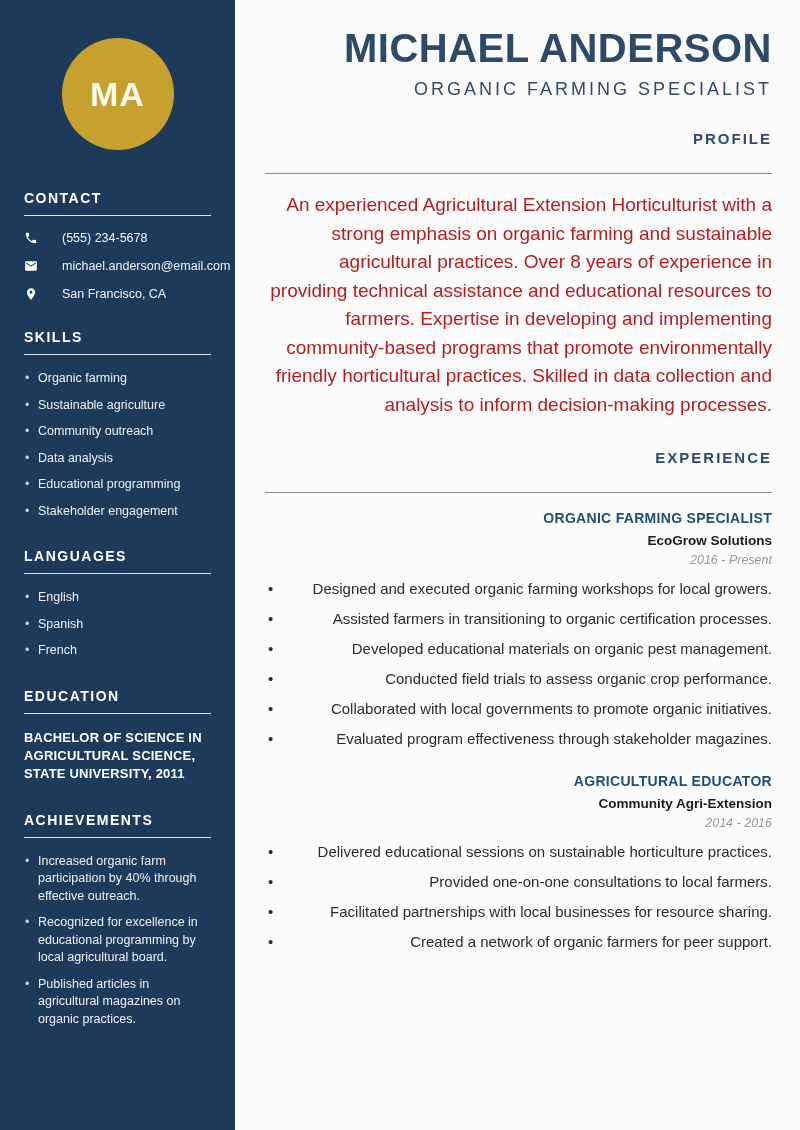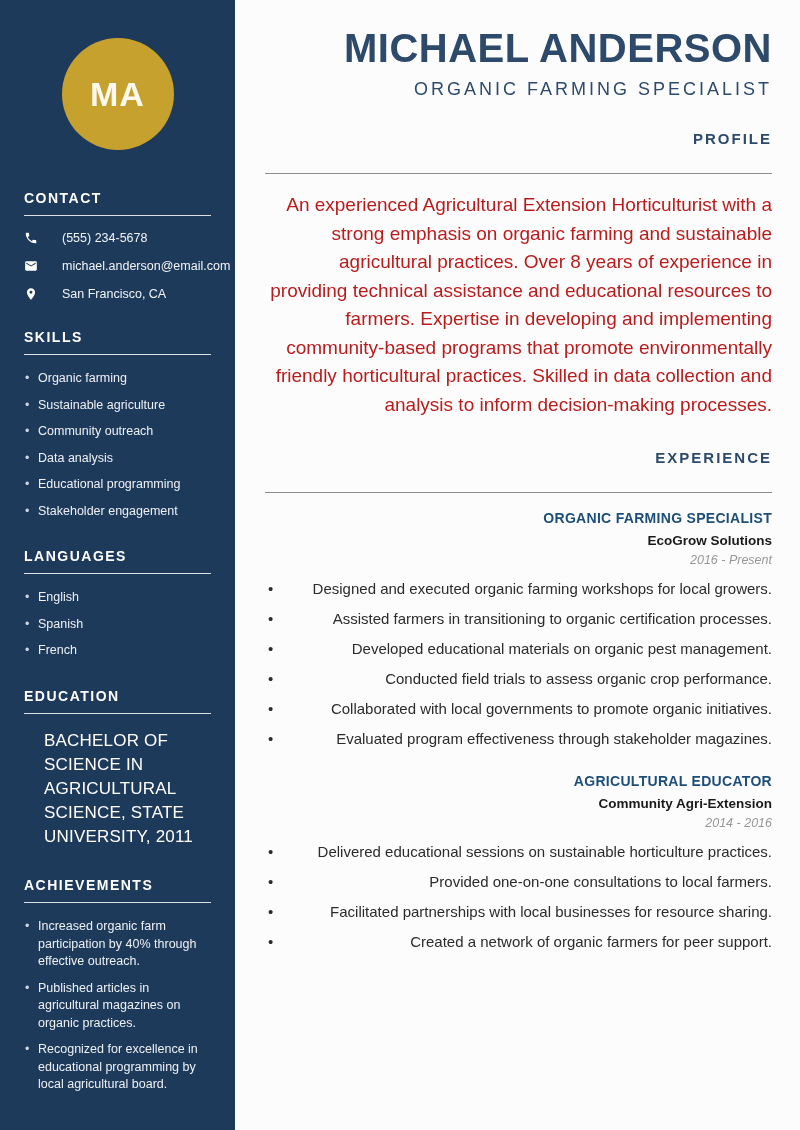--- a/index.html
+++ b/index.html
@@ -37,22 +37,22 @@
     font-size:12.5px; margin-bottom:14px; color:#f2f4f7;
   }
   .contact-row svg { width:14px; height:14px; flex-shrink:0; fill:#ffffff; }
   .s-list { list-style:none; }
   .s-list li {
     font-size:12.5px; color:#eef1f5; line-height:1.4;
     margin-bottom:9px; padding-left:14px; position:relative;
   }
   .s-list li::before { content:"\2022"; position:absolute; left:1px; color:#cfd6de; }
   .degree {
-    font-size:17px; font-weight:normal; text-transform:uppercase;
-    line-height:1.42; letter-spacing:0.2px;margin-left:20px;
+    font-size:13px; font-weight:bold; text-transform:uppercase;
+    line-height:1.42; letter-spacing:0.2px;
   }
 
   
   .main {
     flex:1; background:#fcfcfc;
     padding:26px 28px 30px 30px;
     text-align:right;
   }
   .name {
     font-size:40px; font-weight:bold; color:#2d4a6b; letter-spacing:0.5px;
@@ -142,22 +142,22 @@
     <section class="s-section">
       <div class="s-heading">EDUCATION</div>
       <div class="degree">BACHELOR OF SCIENCE IN AGRICULTURAL SCIENCE, STATE UNIVERSITY, 2011</div>
     </section>
 
     <section class="s-section">
       <div class="s-heading">ACHIEVEMENTS</div>
       <ul class="s-list">
 
       <li>Increased organic farm participation by 40% through effective outreach.</li>
+          <li>Recognized for excellence in educational programming by local agricultural board.</li>
           <li>Published articles in agricultural magazines on organic practices.</li>
-          <li>Recognized for excellence in educational programming by local agricultural board.</li>
         </ul>
     </section>
 
   </aside>
 
   <main class="main">
 
     <h1 class="name">MICHAEL ANDERSON</h1>
     <div class="headline">ORGANIC FARMING SPECIALIST</div>
 

